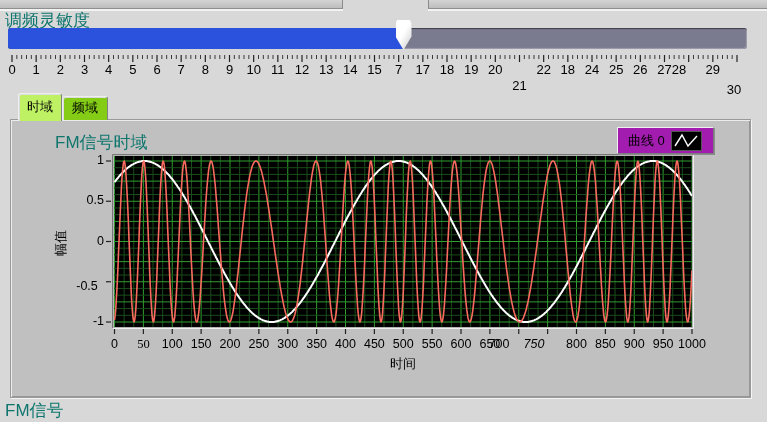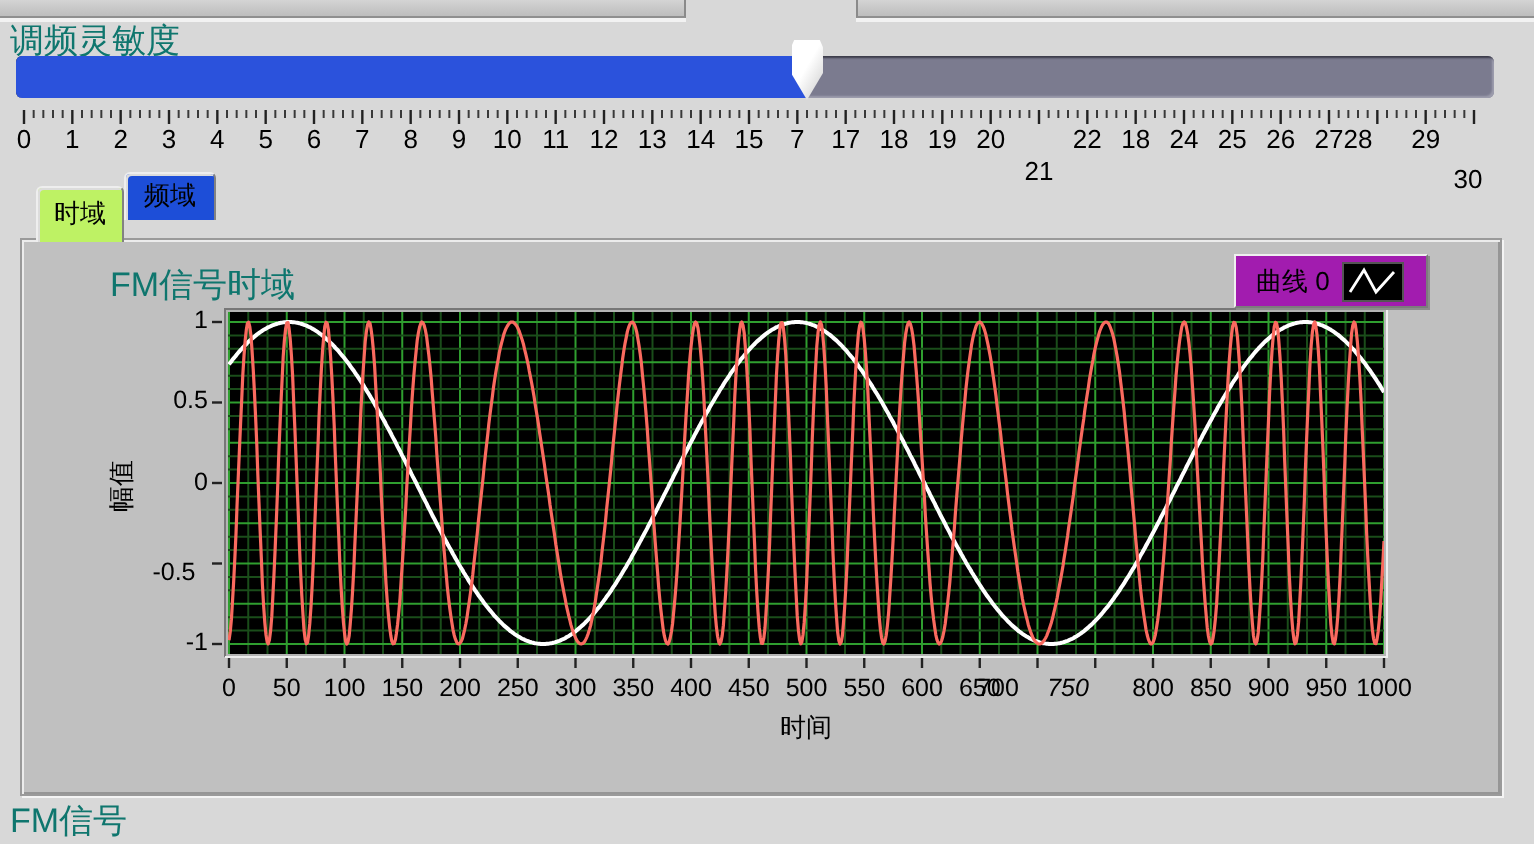--- a/index.html
+++ b/index.html
@@ -47,21 +47,21 @@
   
   .tab{
     position:absolute;z-index:3;
     border:1px solid #828282;border-bottom:none;
     border-top-color:#eeeeee;border-left-color:#eeeeee;
     border-radius:3px 3px 0 0;
     font-size:13px;text-align:center;cursor:pointer;
     box-shadow:inset 1px 1px 0 #dcdcdc;
   }
   #tab-time{left:18px;top:93px;width:42px;height:27px;background:#bef264;line-height:26px;z-index:4;}
-  #tab-freq{left:62px;top:86px;width:44px;height:23px;background:#1d4ed8;line-height:22px;}
+  #tab-freq{left:62px;top:96px;width:44px;height:23px;background:#84cc16;line-height:22px;}
   #tab-page{
     position:absolute;left:10px;top:119px;width:739px;height:277px;
     background:#c0c0c0;z-index:2;
     border:1px solid #9a9a9a;
     box-shadow:inset 1px 1px 0 #ececec, inset -1px -1px 0 #969696, 1px 1px 0 #f4f4f4;
   }
 
   
   #legend{
     position:absolute;left:617px;top:127px;width:95px;height:25px;z-index:7;
@@ -413,21 +413,21 @@
 <span class="tick-label" style="left: 543.667px; top: 62px;">22</span>
 <span class="tick-label" style="left: 567.834px; top: 62px;">18</span>
 <span class="tick-label" style="left: 592.001px; top: 62px;">24</span>
 <span class="tick-label" style="left: 616.168px; top: 62px;">25</span>
 <span class="tick-label" style="left: 640.334px; top: 62px;">26</span>
 <span class="tick-label" style="left: 664.501px; top: 62px;">27</span>
 <span class="tick-label" style="left: 679px; top: 62px;">28</span>
 <span class="tick-label" style="left: 712.834px; top: 62px;">29</span>
 <span class="tick-label" style="left: 734px; top: 62px; margin-top: 20px;">30</span>
 <span class="xtick-label" style="left: 114.5px; top: 337px;">0</span>
-<span class="xtick-label" style="left: 143.375px; top: 337px;">50</span>
+<span class="xtick-label" style="left: 143.375px; top: 337px; font-family: Liberation Serif, serif;">50</span>
 <span class="xtick-label" style="left: 172.25px; top: 337px;">100</span>
 <span class="xtick-label" style="left: 201.125px; top: 337px;">150</span>
 <span class="xtick-label" style="left: 230px; top: 337px;">200</span>
 <span class="xtick-label" style="left: 258.875px; top: 337px;">250</span>
 <span class="xtick-label" style="left: 287.75px; top: 337px;">300</span>
 <span class="xtick-label" style="left: 316.625px; top: 337px;">350</span>
 <span class="xtick-label" style="left: 345.5px; top: 337px;">400</span>
 <span class="xtick-label" style="left: 374.375px; top: 337px;">450</span>
 <span class="xtick-label" style="left: 403.25px; top: 337px;">500</span>
 <span class="xtick-label" style="left: 432.125px; top: 337px;">550</span>

